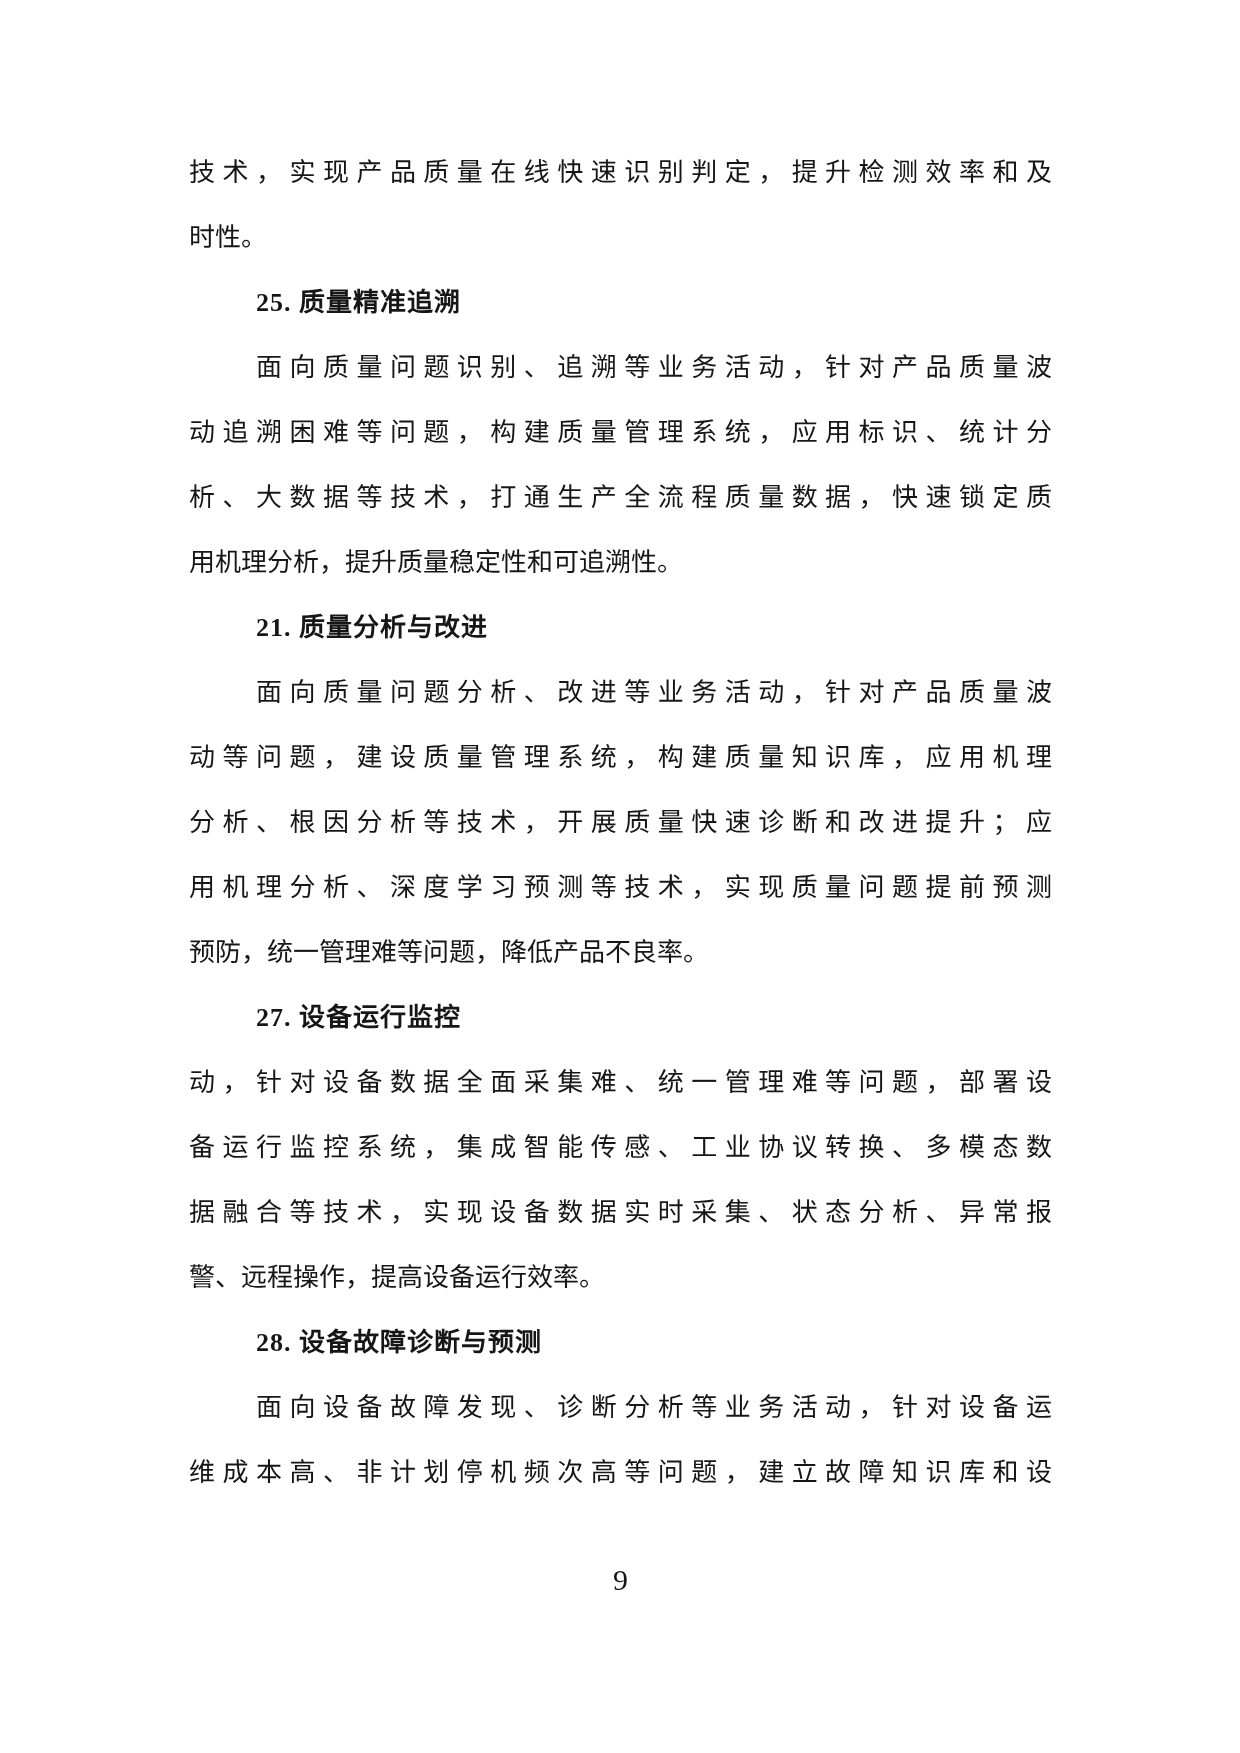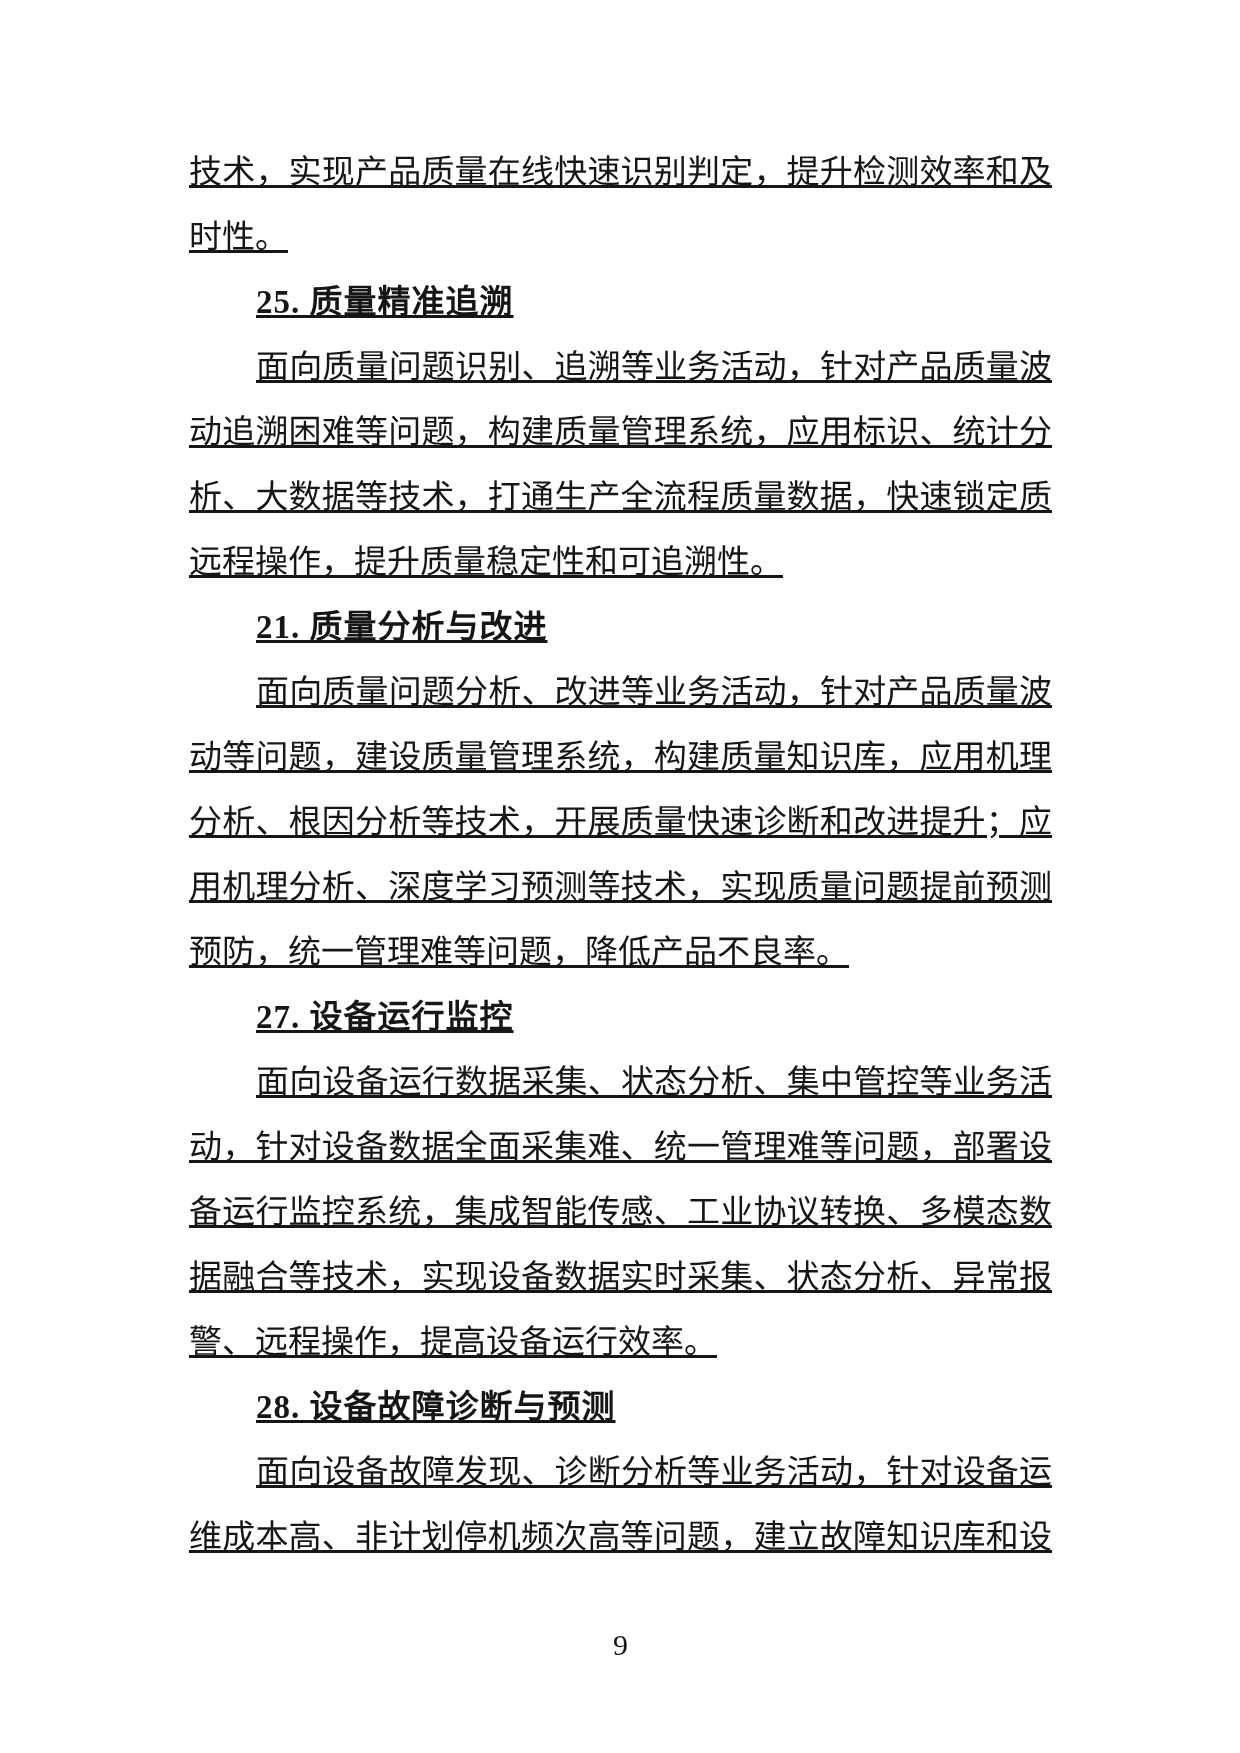--- a/index.html
+++ b/index.html
@@ -14,25 +14,24 @@
     height: 1753px;
     background: #ffffff;
     padding: 140px 188px 0 189px;
     font-family: "Liberation Serif", "DejaVu Serif", serif;
     color: #161616;
     overflow: hidden;
   }
   .line {
     height: 65px;
     line-height: 65px;
-    font-size: 33px;
+    font-size: 26px;
     white-space: nowrap;
     text-align: justify;
     text-align-last: justify;
-    text-decoration: underline;
     -moz-text-align-last: justify;
   }
   .line.indent {
     text-indent: 67px;
   }
   .line.end {
     text-align: left;
     text-align-last: left;
     -moz-text-align-last: left;
   }
@@ -58,29 +57,28 @@
 </head>
 <body>
 
 <div class="page">
   <div class="line">技术，实现产品质量在线快速识别判定，提升检测效率和及</div>
   <div class="line end">时性。</div>
   <div class="line heading">25. 质量精准追溯</div>
   <div class="line indent">面向质量问题识别、追溯等业务活动，针对产品质量波</div>
   <div class="line">动追溯困难等问题，构建质量管理系统，应用标识、统计分</div>
   <div class="line">析、大数据等技术，打通生产全流程质量数据，快速锁定质</div>
-  <div class="line end">远程操作，提升质量稳定性和可追溯性。</div>
+  <div class="line end">用机理分析，提升质量稳定性和可追溯性。</div>
   <div class="line heading">21. 质量分析与改进</div>
   <div class="line indent">面向质量问题分析、改进等业务活动，针对产品质量波</div>
   <div class="line">动等问题，建设质量管理系统，构建质量知识库，应用机理</div>
   <div class="line">分析、根因分析等技术，开展质量快速诊断和改进提升；应</div>
   <div class="line">用机理分析、深度学习预测等技术，实现质量问题提前预测</div>
   <div class="line end">预防，统一管理难等问题，降低产品不良率。</div>
   <div class="line heading">27. 设备运行监控</div>
-  <div class="line indent">面向设备运行数据采集、状态分析、集中管控等业务活</div>
   <div class="line">动，针对设备数据全面采集难、统一管理难等问题，部署设</div>
   <div class="line">备运行监控系统，集成智能传感、工业协议转换、多模态数</div>
   <div class="line">据融合等技术，实现设备数据实时采集、状态分析、异常报</div>
   <div class="line end">警、远程操作，提高设备运行效率。</div>
   <div class="line heading">28. 设备故障诊断与预测</div>
   <div class="line indent">面向设备故障发现、诊断分析等业务活动，针对设备运</div>
   <div class="line">维成本高、非计划停机频次高等问题，建立故障知识库和设</div>
   <div class="page-number">9</div>
 </div>
 

